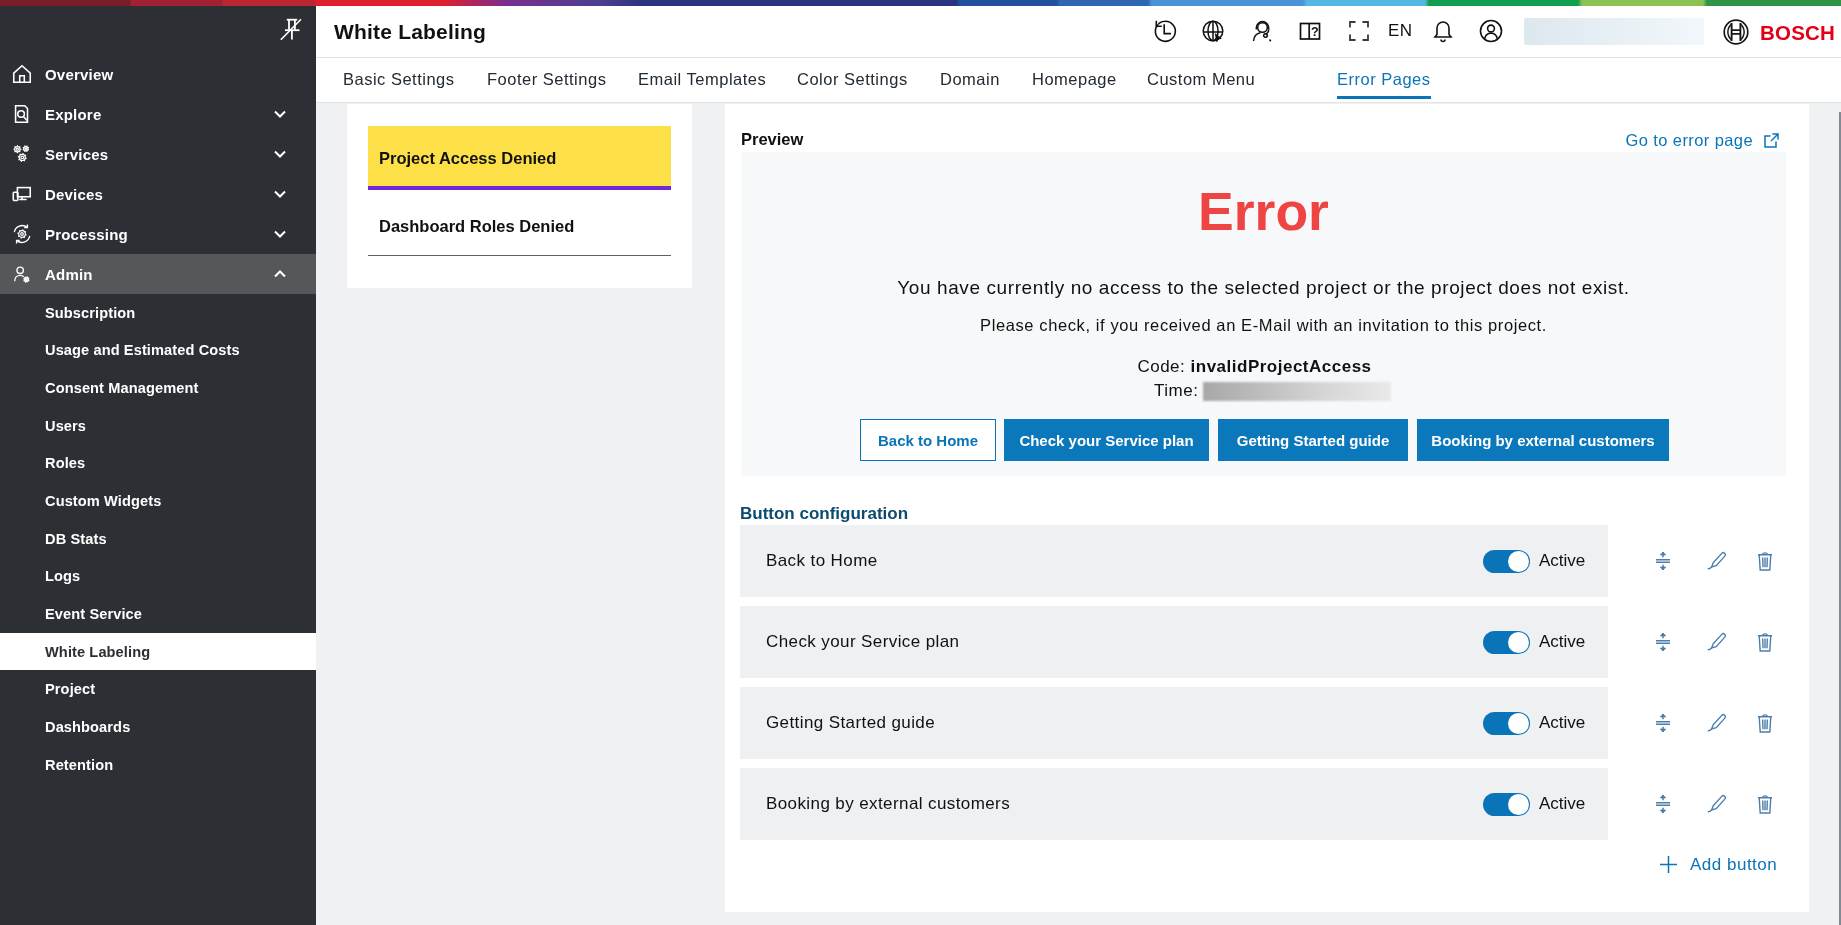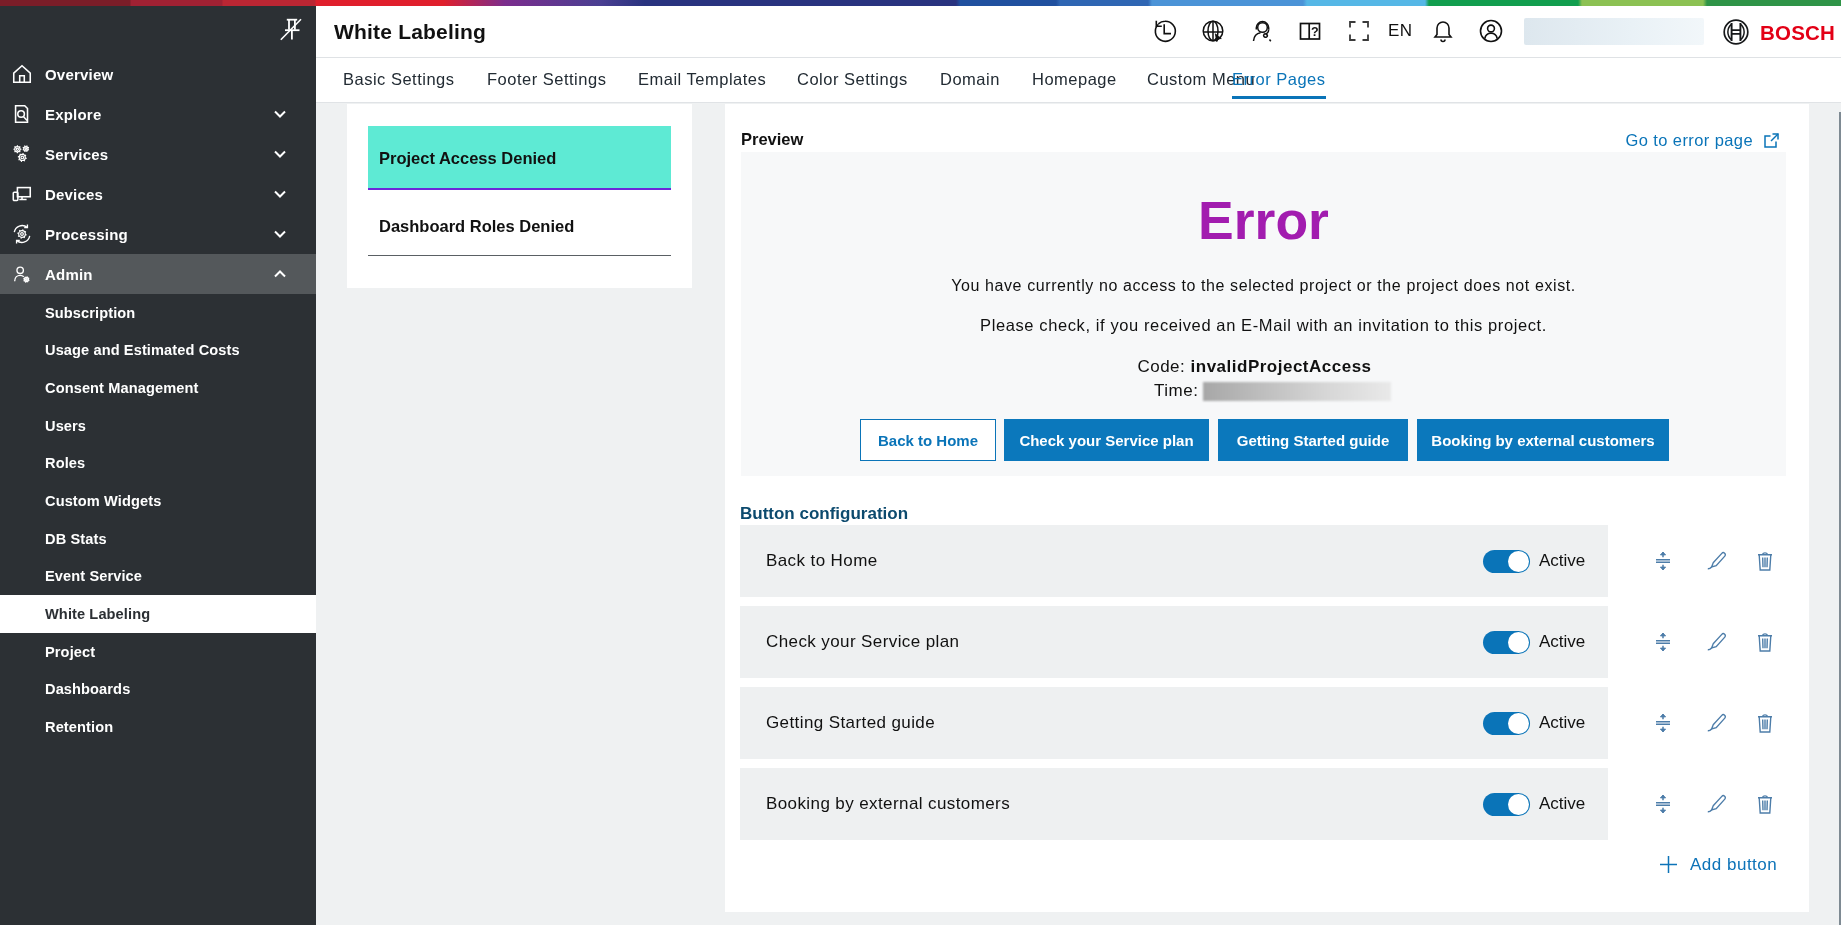--- a/index.html
+++ b/index.html
@@ -47,33 +47,33 @@
 
 
 .tabs { position:absolute; left:316px; top:58px; width:1525px; height:45px; background:#fff; border-bottom:1px solid #e0e3e6; }
 .tabs .tab { position:absolute; top:12px; font-size:16.5px; color:#222b33; letter-spacing:0.5px; }
 .tabs .tab.active { color:#0a74b8; }
 .tabs .tab.active::after { content:""; position:absolute; left:0; right:0; bottom:-10px; height:3px; background:#0a74b8; }
 
 
 .content { position:absolute; left:316px; top:103px; width:1525px; height:822px; background:#eff1f2; }
 .listpanel { position:absolute; left:31px; top:1px; width:345px; height:184px; background:#fff; }
-.lsel { position:absolute; left:21px; top:22px; width:303px; height:64px; background:#5eead4; border-bottom:2px solid #6d28d9; }
+.lsel { position:absolute; left:21px; top:22px; width:303px; height:64px; background:#fde047; border-bottom:4px solid #6d28d9; }
 .lsel span { position:absolute; left:11px; top:23px; font-size:16.5px; font-weight:700; color:#111; }
 .litem2 { position:absolute; left:21px; top:87px; width:303px; height:65px; border-bottom:1px solid #5a6064; }
 .litem2 span { position:absolute; left:11px; top:26px; font-size:16.5px; font-weight:700; color:#111; }
 
 .mainpanel { position:absolute; left:409px; top:1px; width:1084px; height:808px; background:#fff; }
 .pvhead { position:absolute; left:16px; top:26px; width:1051px; height:20px; }
 .pvhead .pt { position:absolute; left:0; top:0; font-size:16.5px; font-weight:700; color:#111; }
 .golink { position:absolute; right:39px; top:1px; font-size:16.5px; letter-spacing:0.4px; color:#0a74b8;text-align:right; }
 .extic { position:absolute; right:12px; top:2px; width:17px; height:17px; }
 .pvbox { position:absolute; left:16px; top:48px; width:1045px; height:324px; background:#f7f8f9; text-align:center; }
-.errh { position:absolute; left:0; width:1045px; top:29px; font-size:53.5px; font-weight:700; color:#a21caf; letter-spacing:0px;margin-top:9px; }
-.p1 { position:absolute; left:0; width:1045px; top:125px; font-size:16px; letter-spacing:0.6px; color:#111; }
+.errh { position:absolute; left:0; width:1045px; top:29px; font-size:53.5px; font-weight:700; color:#ef4444; letter-spacing:0px; }
+.p1 { position:absolute; left:0; width:1045px; top:125px; font-size:19px; letter-spacing:0.6px; color:#111; }
 .p2 { position:absolute; left:0; width:1045px; top:164px; font-size:16.5px; letter-spacing:0.6px; color:#111; }
 .codeline { position:absolute; left:-9px; width:1045px; top:205px; font-size:17px; letter-spacing:0.5px; color:#111; }
 .timeline { position:absolute; left:0; width:1045px; top:229px; height:22px; font-size:17px; color:#111; }
 .tlab { position:absolute; left:413px; top:0; letter-spacing:0.5px; }
 .timeblur { position:absolute; left:462px; top:1px; width:188px; height:19px;
   background:linear-gradient(90deg,#a7a7a7,#bdbdbd 30%,#d6d6d6 65%,#e9e9e9); filter:blur(1px); }
 .btnrow { position:absolute; left:0; top:267px; width:1045px; height:42px; }
 .btn { position:absolute; top:0; height:42px; display:flex; align-items:center; justify-content:center;
   font-size:15px; font-weight:700; letter-spacing:0px; }
 .btn.outline { background:#fff; border:1px solid #0a74b8; color:#0a74b8; }
@@ -194,20 +194,23 @@
     <div class="sitem">
         <span>Roles</span>
       </div>
     <div class="sitem">
         <span>Custom Widgets</span>
       </div>
     <div class="sitem">
         <span>DB Stats</span>
       </div>
     <div class="sitem">
+        <span>Logs</span>
+      </div>
+    <div class="sitem">
         <span>Event Service</span>
       </div>
     <div class="sitem sel">
         <span>White Labeling</span>
       </div>
     <div class="sitem">
         <span>Project</span>
       </div>
     <div class="sitem">
         <span>Dashboards</span>
@@ -269,21 +272,21 @@
 </div>
 
 <div class="tabs">
   <span class="tab" style="left:27px">Basic Settings</span>
   <span class="tab" style="left:171px">Footer Settings</span>
   <span class="tab" style="left:322px">Email Templates</span>
   <span class="tab" style="left:481px">Color Settings</span>
   <span class="tab" style="left:624px">Domain</span>
   <span class="tab" style="left:716px">Homepage</span>
   <span class="tab" style="left:831px">Custom Menu</span>
-  <span class="tab active" style="left:916px">Error Pages</span>
+  <span class="tab active" style="left:1021px">Error Pages</span>
 </div>
 
 <div class="content">
   <div class="listpanel">
     <div class="lsel">
         <span>Project Access Denied</span>
       </div>
     <div class="litem2">
         <span>Dashboard Roles Denied</span>
       </div>

